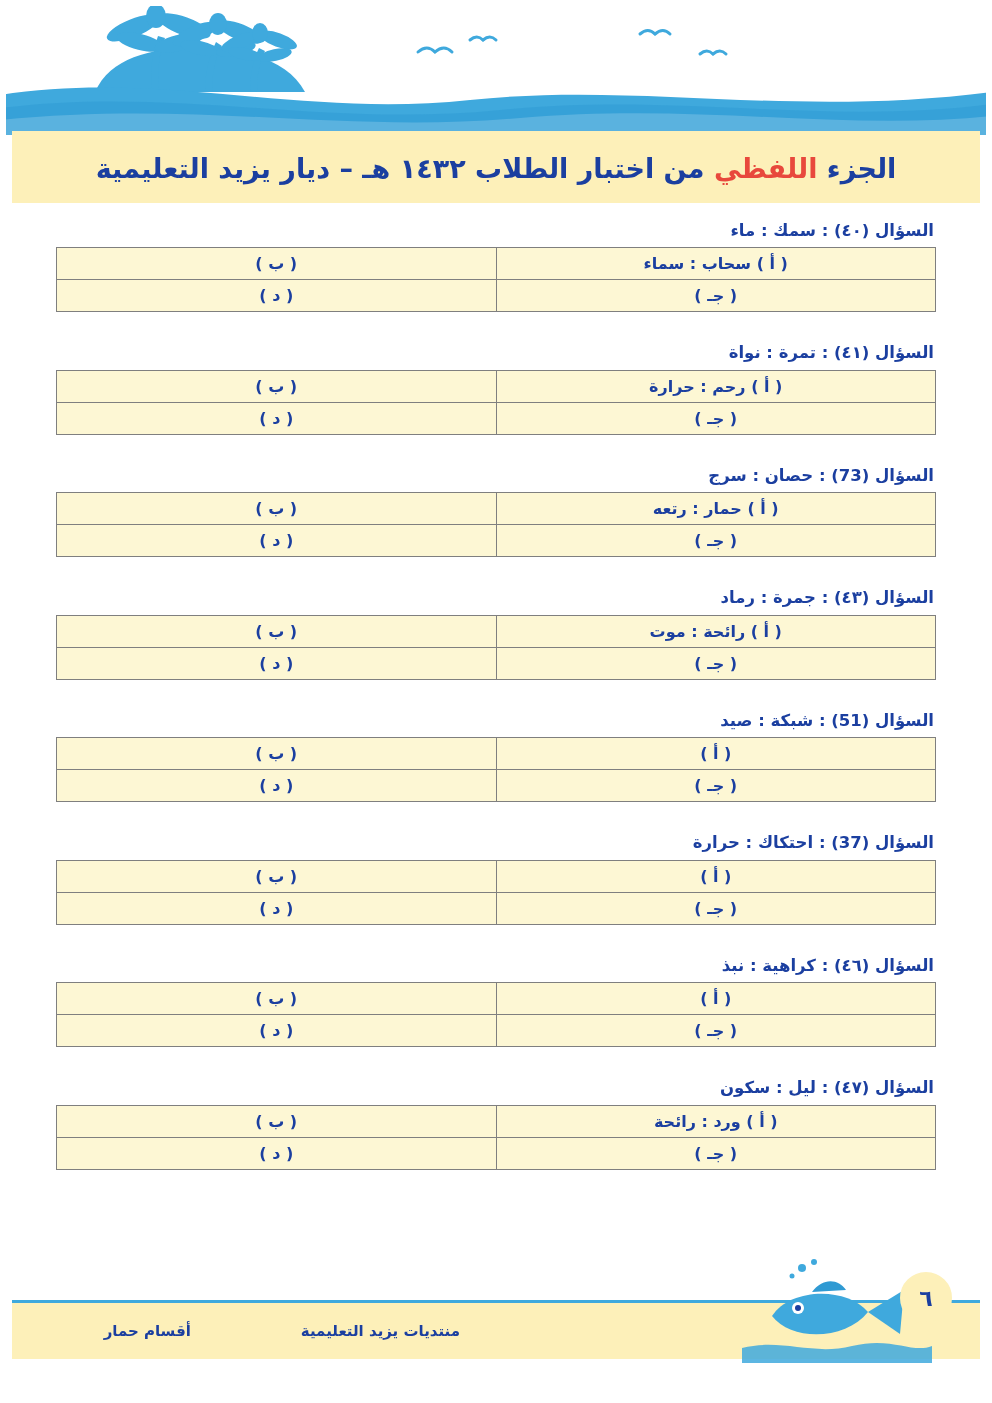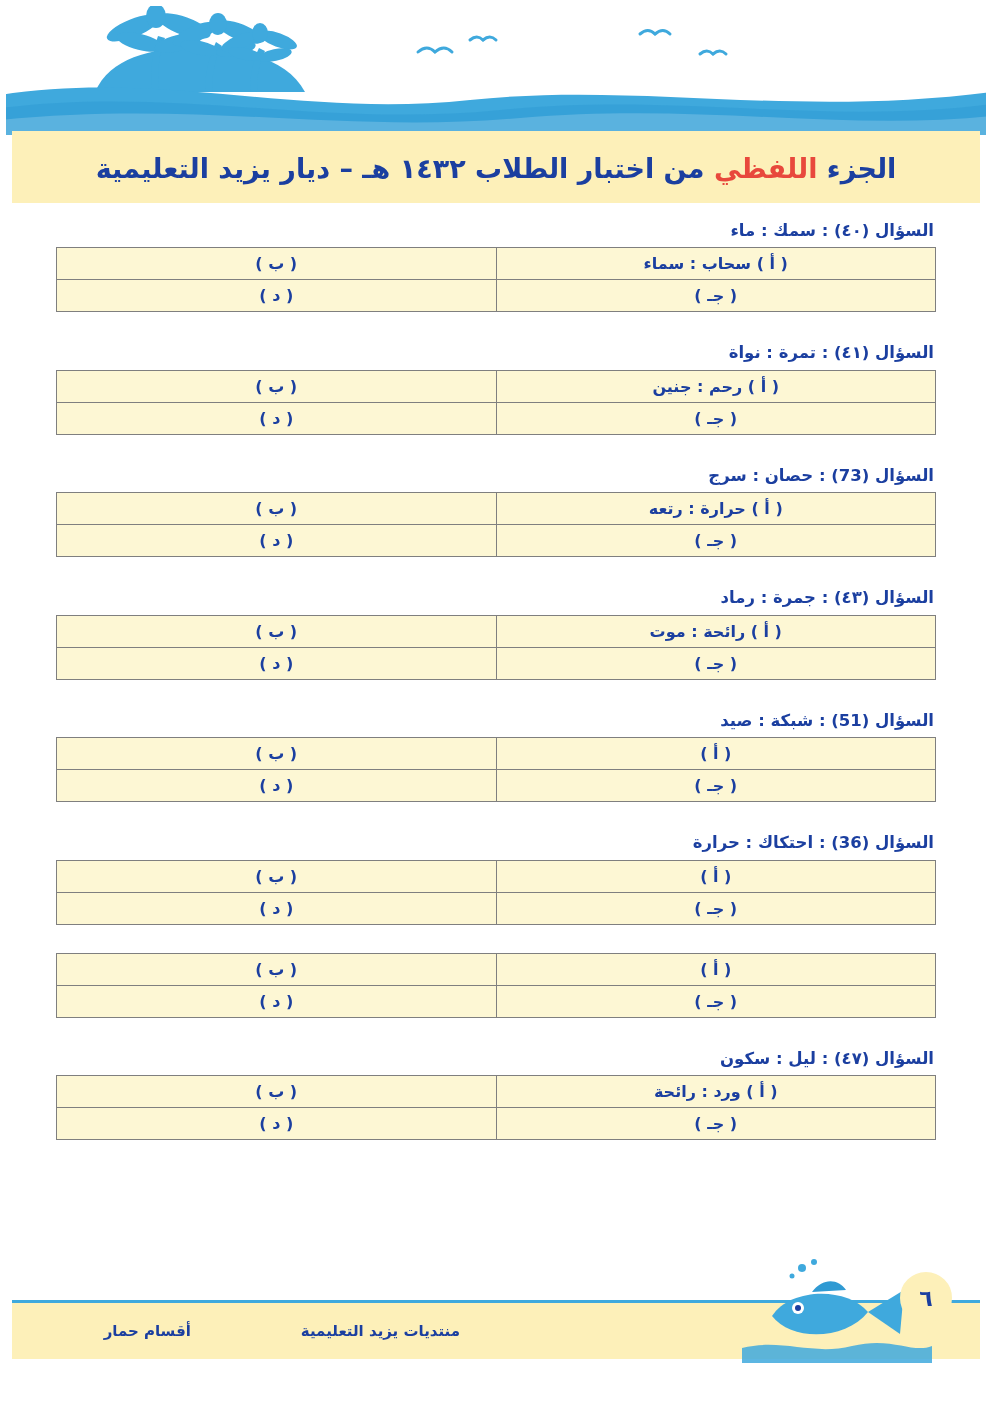--- a/index.html
+++ b/index.html
@@ -226,37 +226,37 @@
         </tr>
       </tbody>
         </table>
     </div>
 
     <div class="q-block">
       <div class="q-prompt">السؤال (٤١) : تمرة : نواة</div>
       <table class="q-table">
         <tbody>
             <tr>
-          <td>( أ ) رحم : جنين</td>
+          <td>( أ ) رحم : حرارة</td>
           <td>( ب )</td>
         </tr>
         <tr>
           <td>( جـ )</td>
           <td>( د )</td>
         </tr>
       </tbody>
         </table>
     </div>
 
     <div class="q-block">
       <div class="q-prompt">السؤال (73) : حصان : سرج</div>
       <table class="q-table">
         <tbody>
             <tr>
-          <td>( أ ) حرارة : رتعه</td>
+          <td>( أ ) حمار : رتعه</td>
           <td>( ب )</td>
         </tr>
         <tr>
           <td>( جـ )</td>
           <td>( د )</td>
         </tr>
       </tbody>
         </table>
     </div>
 
@@ -286,36 +286,37 @@
         </tr>
         <tr>
           <td>( جـ )</td>
           <td>( د )</td>
         </tr>
       </tbody>
         </table>
     </div>
 
     <div class="q-block">
-      <div class="q-prompt">السؤال (36) : احتكاك : حرارة</div>
+      <div class="q-prompt">السؤال (37) : احتكاك : حرارة</div>
       <table class="q-table">
         <tbody>
             <tr>
           <td>( أ )</td>
           <td>( ب )</td>
         </tr>
         <tr>
           <td>( جـ )</td>
           <td>( د )</td>
         </tr>
       </tbody>
         </table>
     </div>
 
     <div class="q-block">
+      <div class="q-prompt">السؤال (٤٦) : كراهية : نبذ</div>
       <table class="q-table">
         <tbody>
             <tr>
           <td>( أ )</td>
           <td>( ب )</td>
         </tr>
         <tr>
           <td>( جـ )</td>
           <td>( د )</td>
         </tr>

